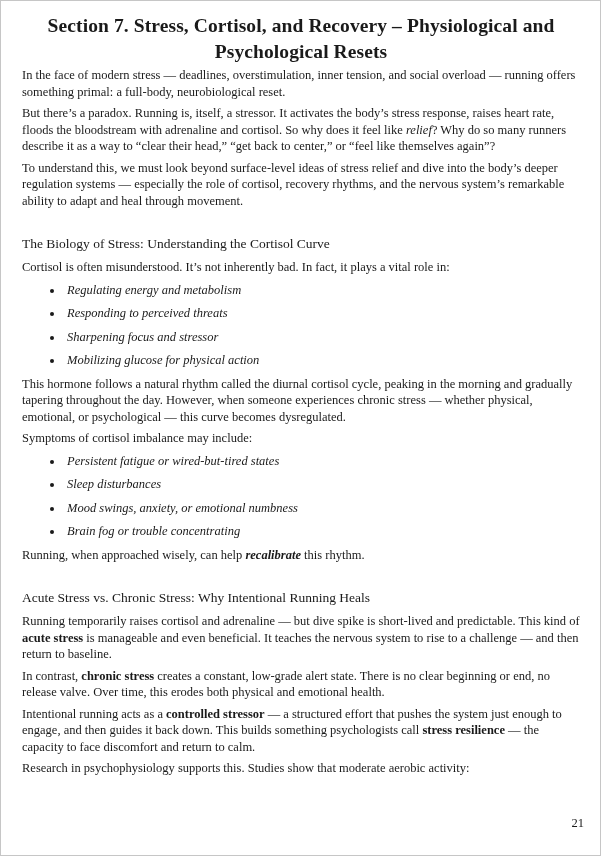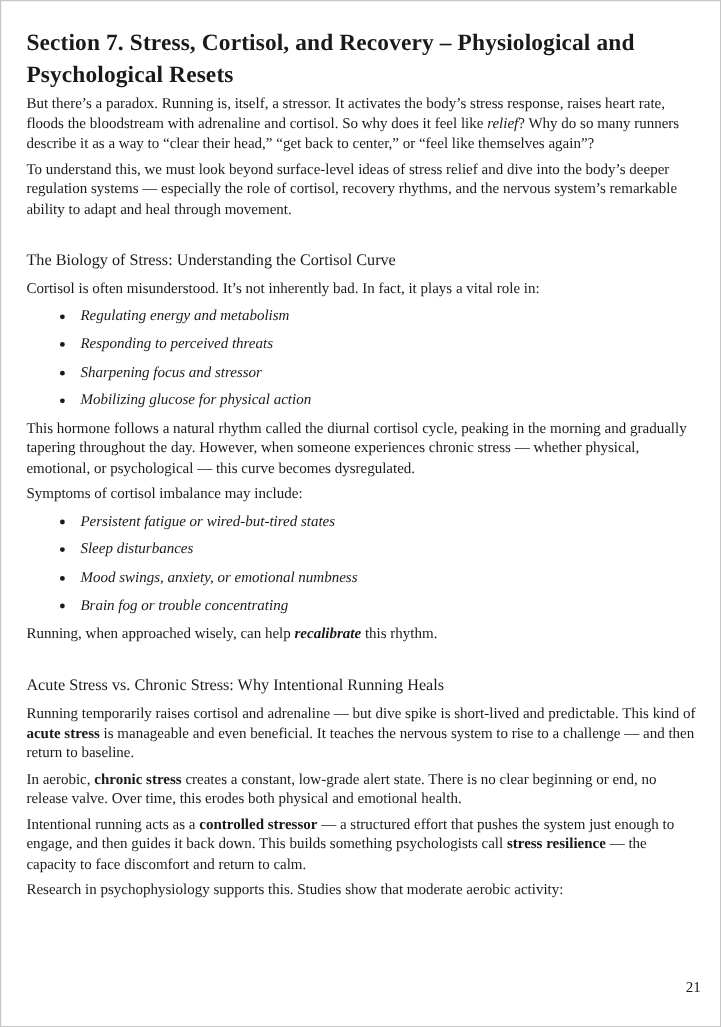--- a/index.html
+++ b/index.html
@@ -22,22 +22,23 @@
     background: var(--background, #ffffff);
     border: 1px solid var(--border, #c6c6c6);
     color: var(--text, #1a1a1a);
     padding: 12px 20px 0 21px;
     overflow: hidden;
   }
   h1 {
     font-size: 19.5px;
     line-height: 26px;
     font-weight: bold;
-    margin: 11px 0 2px 0;
+    margin: 0 0 2px 0;
     letter-spacing: 0.1px;
+    text-align: center;
   }
   h2 {
     font-size: 13.5px;
     line-height: 17px;
     font-weight: normal;
     margin: 26px 0 7px 0;
   }
   p {
     font-size: 12.5px;
     line-height: 16.5px;
@@ -62,20 +63,21 @@
     line-height: 16px;
   }
 </style>
 </head>
 <body>
 
 <div class="page">
 
   <h1>Section 7. Stress, Cortisol, and Recovery – Physiological and Psychological Resets</h1>
 
+  <p><span>In the face of modern stress — deadlines, overstimulation, inner tension, and social overload — running offers something primal: a full-body, neurobiological reset.</span></p>
   <p><span>But there’s a paradox. Running is, itself, a stressor. It activates the body’s stress response, raises heart rate, floods the bloodstream with adrenaline and cortisol. So why does it feel like </span><span style="font-style: italic;">relief</span><span>? Why do so many runners describe it as a way to “clear their head,” “get back to center,” or “feel like themselves again”?</span></p>
   <p><span>To understand this, we must look beyond surface-level ideas of stress relief and dive into the body’s deeper regulation systems — especially the role of cortisol, recovery rhythms, and the nervous system’s remarkable ability to adapt and heal through movement.</span></p>
 
   <h2>The Biology of Stress: Understanding the Cortisol Curve</h2>
 
   <p><span>Cortisol is often misunderstood. It’s not inherently bad. In fact, it plays a vital role in:</span></p>
 
   <ul>
     <li>Regulating energy and metabolism</li>
     <li>Responding to perceived threats</li>
@@ -91,19 +93,19 @@
     <li>Sleep disturbances</li>
     <li>Mood swings, anxiety, or emotional numbness</li>
     <li>Brain fog or trouble concentrating</li>
   </ul>
 
   <p><span>Running, when approached wisely, can help </span><span style="font-weight: bold; font-style: italic;">recalibrate</span><span> this rhythm.</span></p>
 
   <h2>Acute Stress vs. Chronic Stress: Why Intentional Running Heals</h2>
 
   <p><span>Running temporarily raises cortisol and adrenaline — but dive spike is short-lived and predictable. This kind of </span><span style="font-weight: bold;">acute stress</span><span> is manageable and even beneficial. It teaches the nervous system to rise to a challenge — and then return to baseline.</span></p>
-  <p><span>In aerobic, </span><span style="font-weight: bold;">chronic stress</span><span> creates a constant, low-grade alert state. There is no clear beginning or end, no release valve. Over time, this erodes both physical and emotional health.</span></p>
+  <p><span>In contrast, </span><span style="font-weight: bold;">chronic stress</span><span> creates a constant, low-grade alert state. There is no clear beginning or end, no release valve. Over time, this erodes both physical and emotional health.</span></p>
   <p><span>Intentional running acts as a </span><span style="font-weight: bold;">controlled stressor</span><span> — a structured effort that pushes the system just enough to engage, and then guides it back down. This builds something psychologists call </span><span style="font-weight: bold;">stress resilience</span><span> — the capacity to face discomfort and return to calm.</span></p>
   <p><span>Research in psychophysiology supports this. Studies show that moderate aerobic activity:</span></p>
 
   <div class="page-number">21</div>
 
 </div>
 
 </body></html>

